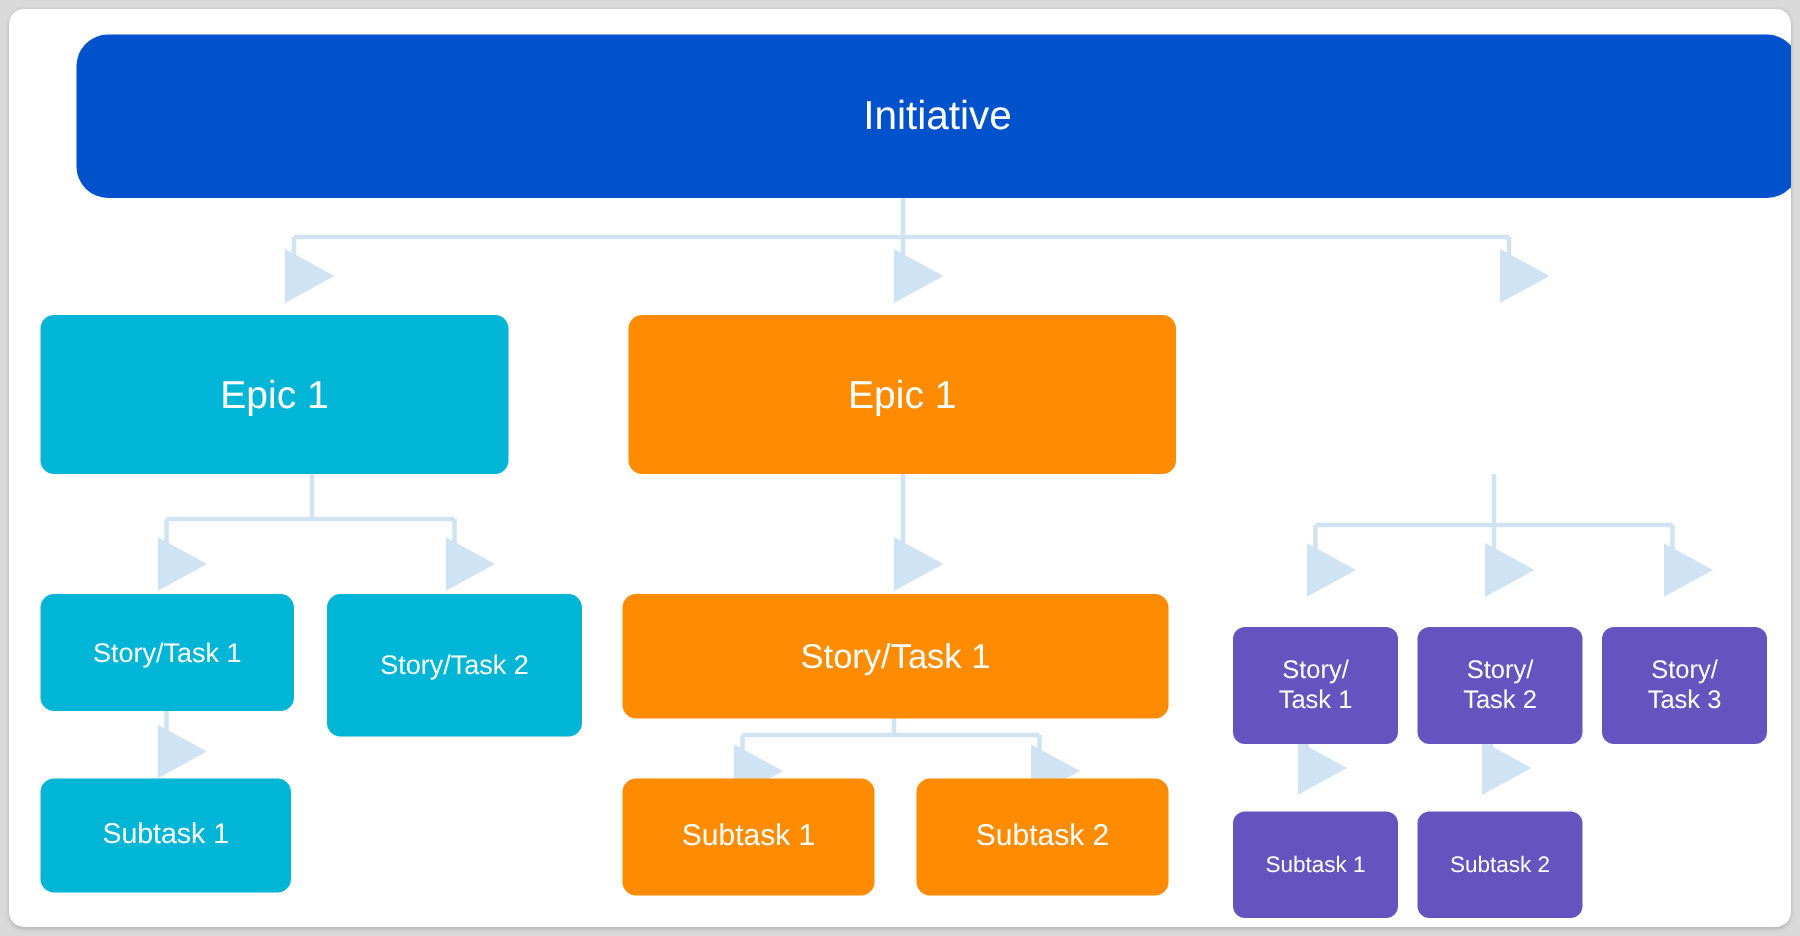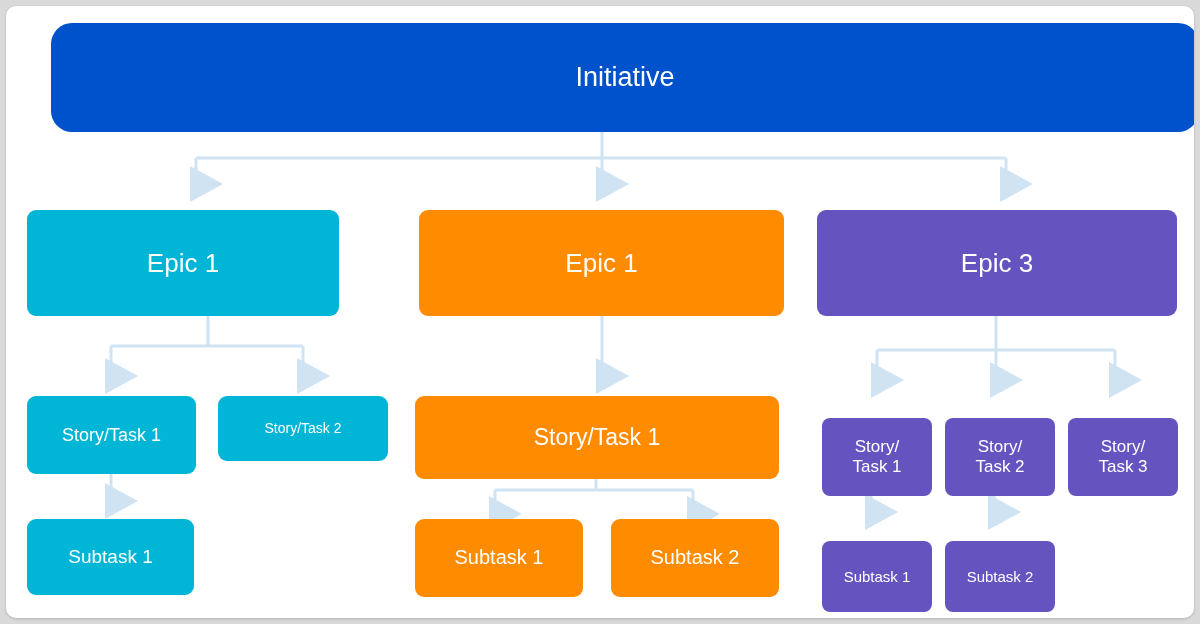--- a/index.html
+++ b/index.html
@@ -93,24 +93,23 @@
         <path d="M1109,344 L1109,374" marker-end="url(#arrow)"></path>
         <path d="M865,464 L865,506" marker-end="url(#arrow)"></path>
         <path d="M988,464 L988,506" marker-end="url(#arrow)"></path>
       </g>
     </svg>
 
     <div class="node initiative" style="left:21px; top:17px; width:1148px; height:109px; background:#0052cc; font-size:27px;">Initiative</div>
 
     <div class="node" style="left:21px; top:204px; width:312px; height:106px; background:#00b5d6; font-size:26px;">Epic 1</div>
     <div class="node" style="left:413px; top:204px; width:365px; height:106px; background:#ff8b00; font-size:26px;">Epic 1</div>
-    <div class="node" style="left:811px; top:204px; width:360px; height:106px; background:#6554c0; font-size:26px;">Epic 3</div>
 
     <div class="node" style="left:21px; top:390px; width:169px; height:78px; background:#00b5d6; font-size:18px;">Story/Task 1</div>
-    <div class="node" style="left:212px; top:390px; width:170px; height:65px; background:#00b5d6; font-size:14px;">Story/Task 2</div>
+    <div class="node" style="left:212px; top:390px; width:170px; height:95px; background:#00b5d6; font-size:18px;">Story/Task 2</div>
 
     <div class="node" style="left:409px; top:390px; width:364px; height:83px; background:#ff8b00; font-size:23px;">Story/Task 1</div>
 
     <div class="node small" style="left:816px; top:392px; width:110px; height:78px; background:#6554c0; font-size:17px;">Story/
 Task 1</div>
     <div class="node small" style="left:939px; top:392px; width:110px; height:78px; background:#6554c0; font-size:17px;">Story/
 Task 2</div>
     <div class="node small" style="left:1062px; top:392px; width:110px; height:78px; background:#6554c0; font-size:17px;">Story/
 Task 3</div>
 

